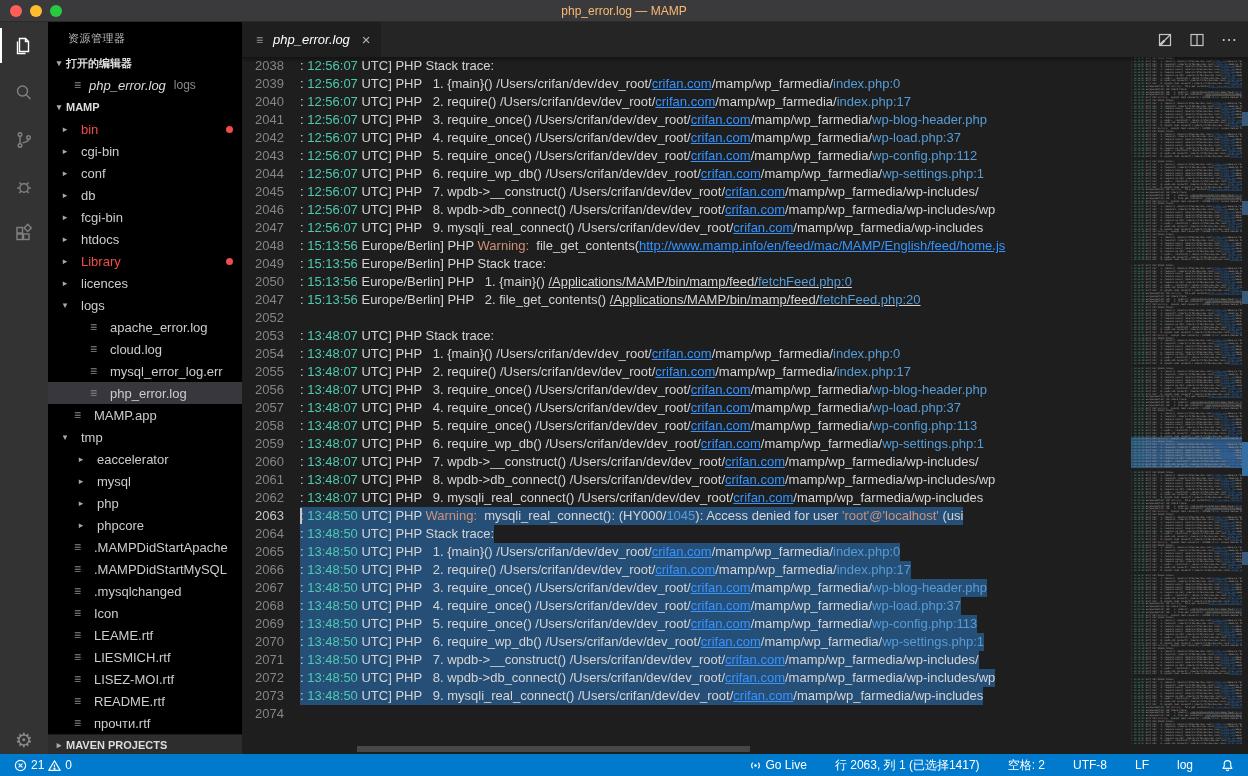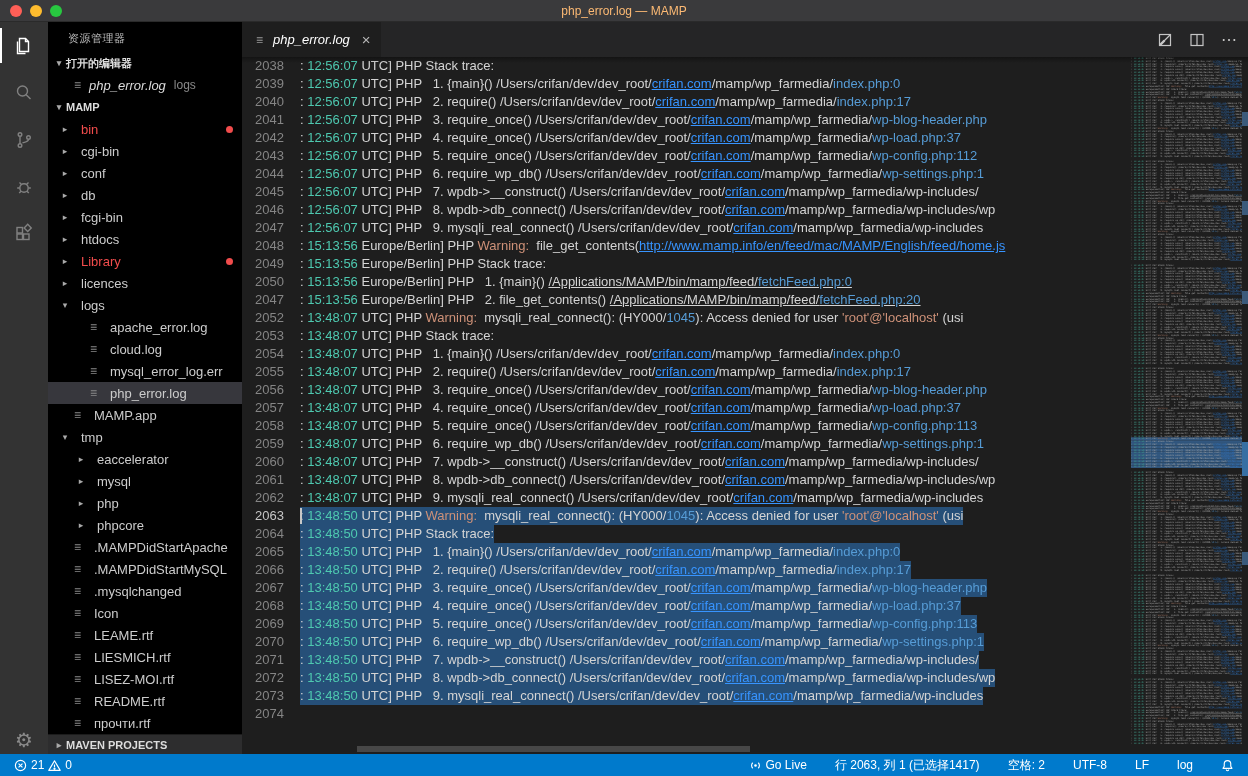--- a/index.html
+++ b/index.html
@@ -357,21 +357,20 @@
           <div class="line">
             <span class="ln">2050</span>
             <span class="code"><span>: </span><span class="time">15:13:56</span><span> Europe/Berlin] PHP   1. {main}() </span><span class="app"><span>/Applications/MAMP/bin/mamp/feed/</span><span class="phpf">fetchFeed.php:0</span></span></span>
           </div>
           <div class="line">
             <span class="ln">2047</span>
             <span class="code"><span>: </span><span class="time">15:13:56</span><span> Europe/Berlin] PHP   2. file_get_contents() </span><span class="app"><span>/Applications/MAMP/bin/mamp/feed/</span><span class="phpf">fetchFeed.php:20</span></span></span>
           </div>
           <div class="line">
             <span class="ln">2052</span>
-            <span class="code"><span>: </span><span class="time">13:48:07</span><span> UTC] PHP </span><span class="warn">Warning:</span><span>  mysqli_real_connect(): (HY000/</span><span class="num">1045</span><span>): Access denied for user </span><span class="str">'root'@'localhost'</span><span> (usi</span></span>
           </div>
           <div class="line">
             <span class="ln">2053</span>
             <span class="code"><span>: </span><span class="time">13:48:07</span><span> UTC] PHP Stack trace:</span></span>
           </div>
           <div class="line">
             <span class="ln">2054</span>
             <span class="code"><span>: </span><span class="time">13:48:07</span><span> UTC] PHP   1. {main}() /Users/crifan/dev/dev_root/</span><span class="url">crifan.com</span><span>/mamp/wp_farmedia/</span><span class="phpf">index.php:0</span></span>
           </div>
           <div class="line">

